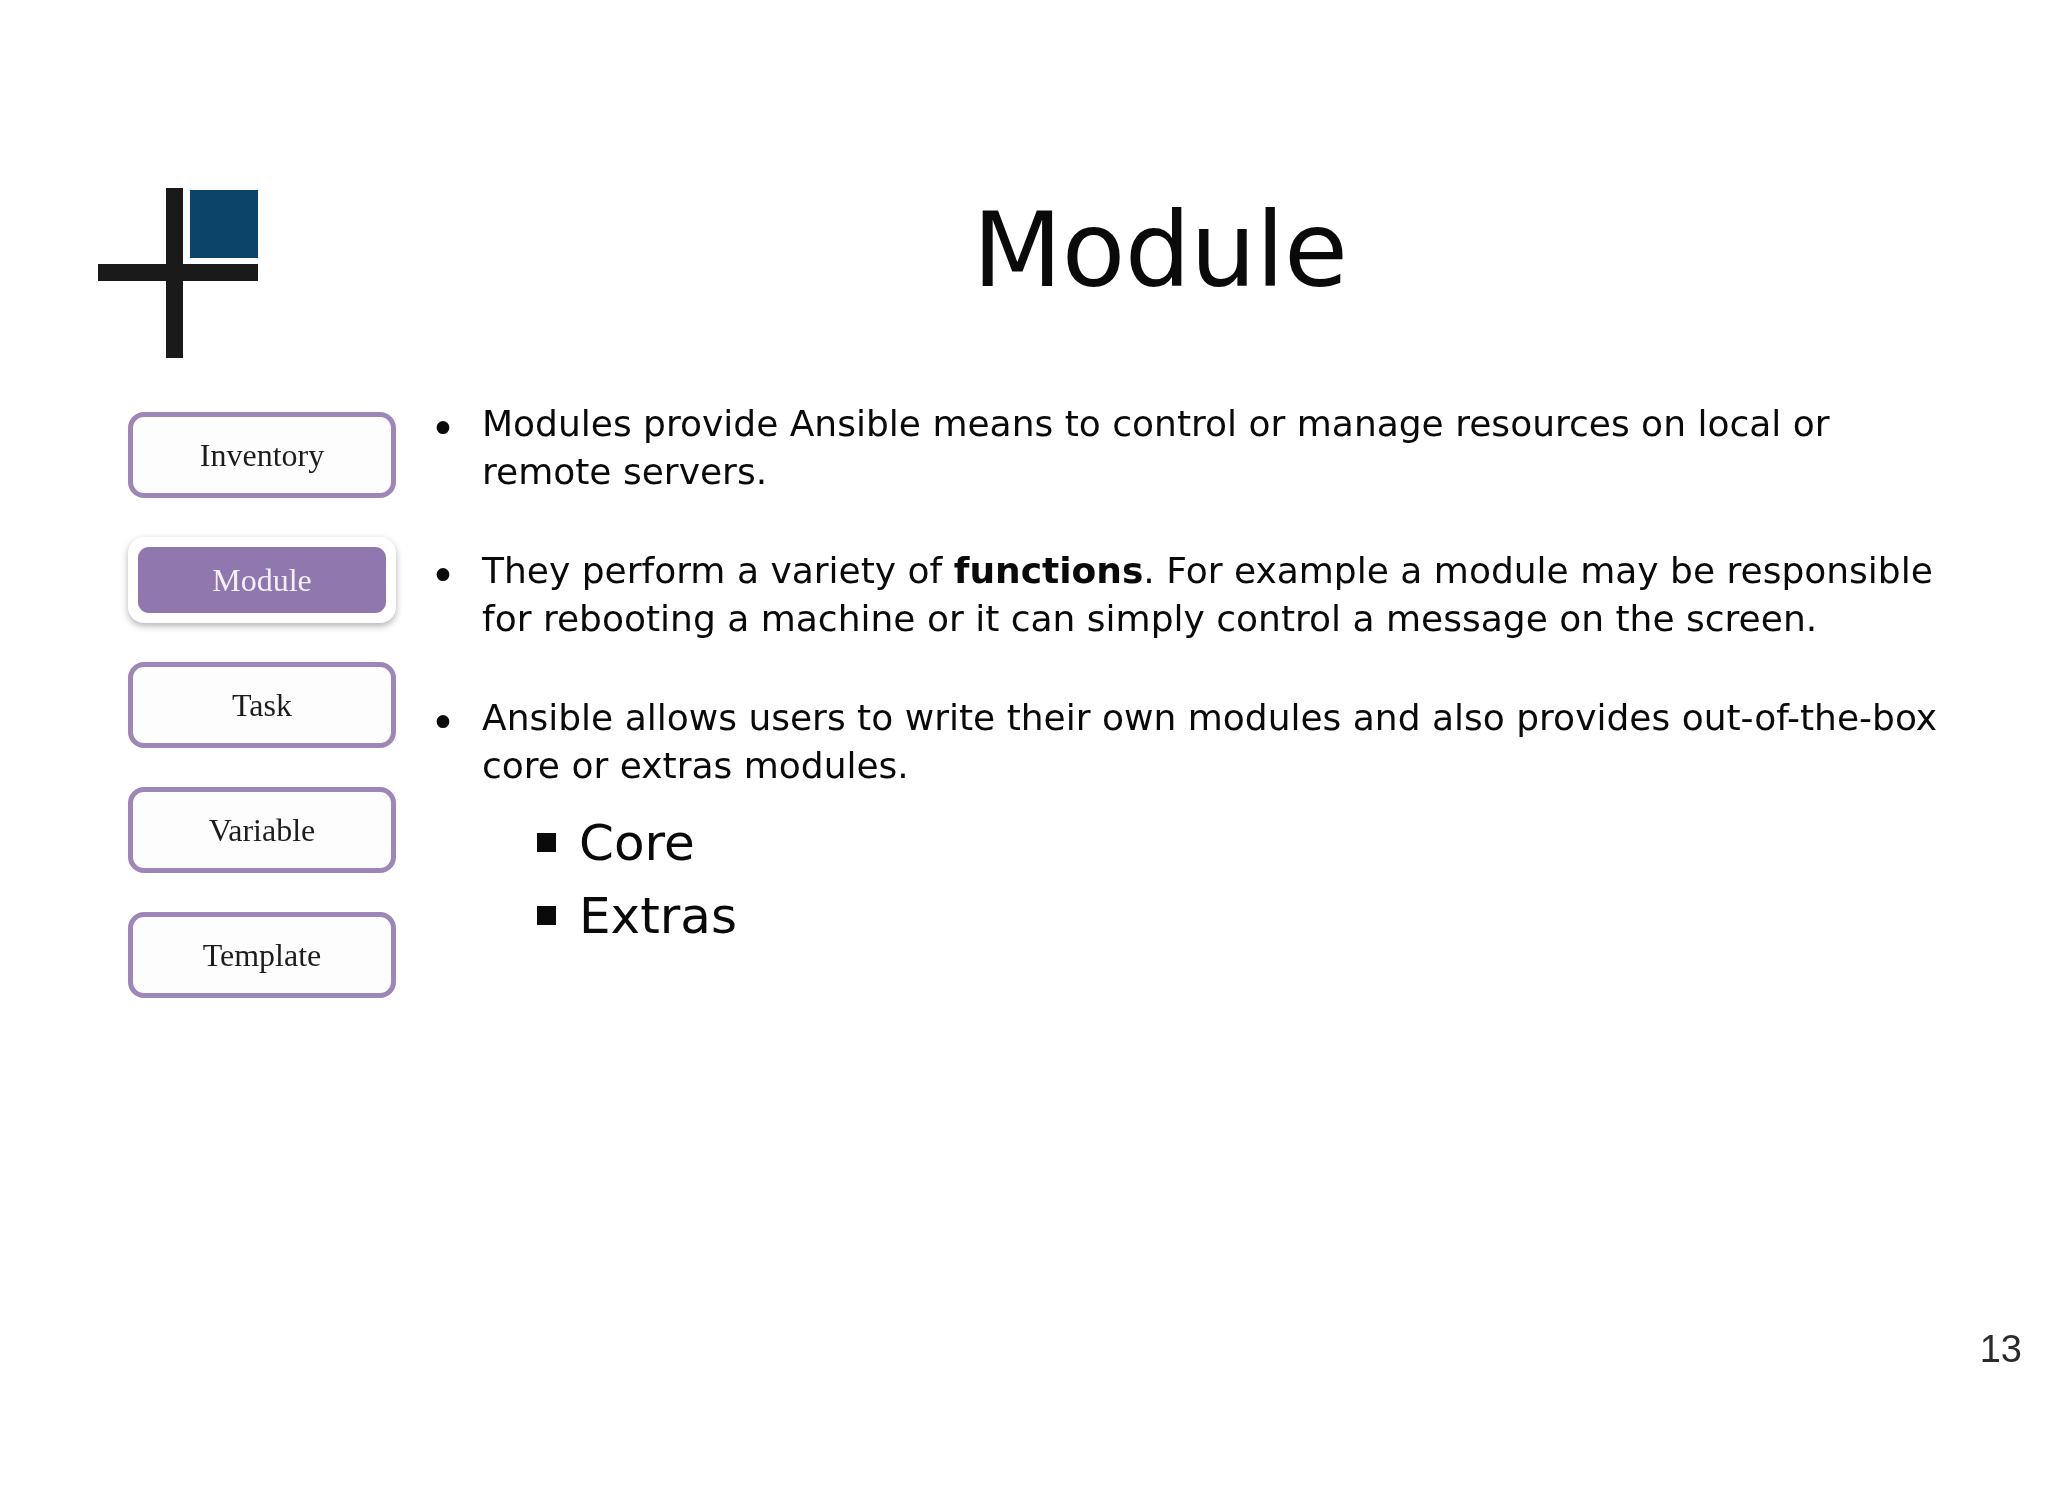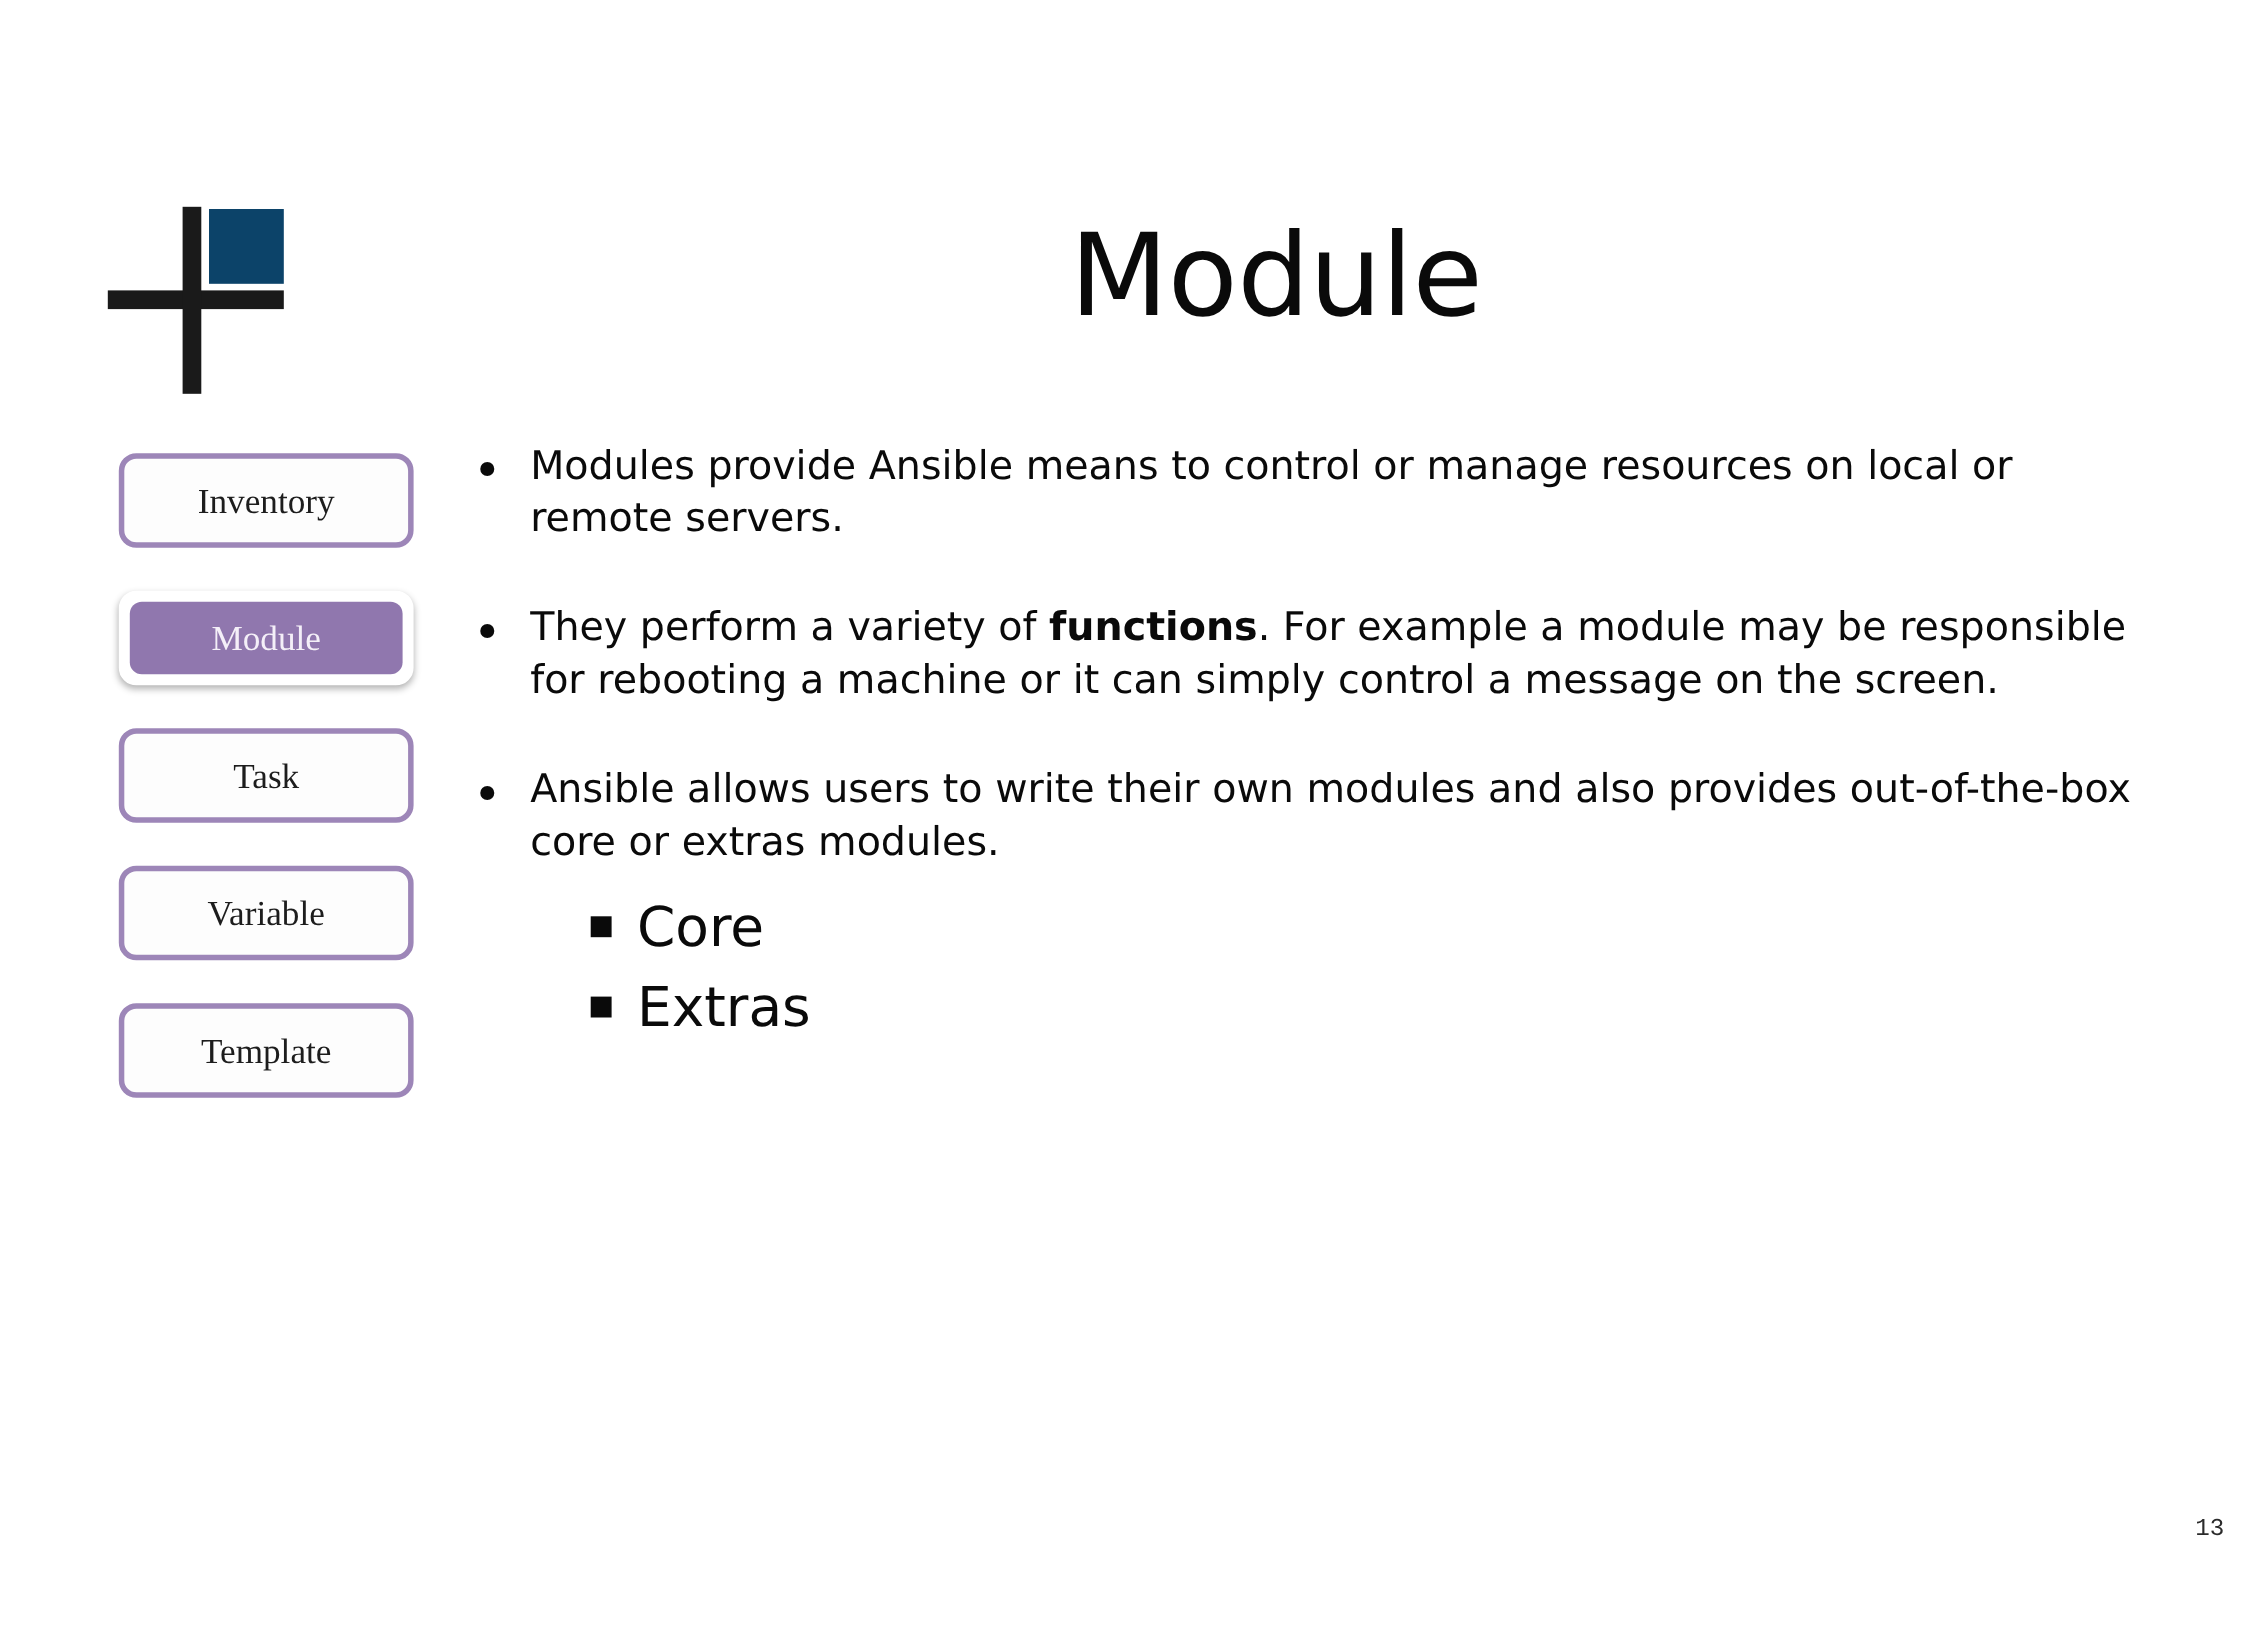--- a/index.html
+++ b/index.html
@@ -65,21 +65,21 @@
     line-height: 1.05;
     font-weight: 400;
     color: #0a0a0a;
     letter-spacing: -0.5px;
     font-family: "DejaVu Sans", sans-serif;
   }
 
   
   #sidebar {
     position: absolute;
-    left: 108px;
+    left: 128px;
     top: 412px;
     width: 268px;
   }
   .side-item {
     position: relative;
     height: 86px;
     margin-bottom: 39px;
     box-sizing: border-box;
     border: 5px solid #9d86b8;
     border-radius: 16px;
@@ -169,24 +169,24 @@
     line-height: 1.30;
     font-weight: 400;
     color: #0a0a0a;
     font-family: "DejaVu Sans", sans-serif;
   }
 
   
   #pagenum {
     position: absolute;
     right: 26px;
-    bottom: 4px;
-    font-size: 22px;
+    bottom: 35px;
+    font-size: 38px;
     color: #2b2b2b;
-    font-family: Liberation Mono, monospace;
+    font-family: Liberation Sans, sans-serif;
   }
 </style>
 </head>
 <body>
 
 <div id="slide">
 
   <div id="logo">
     <div class="hbar"></div>
     <div class="vbar"></div>

